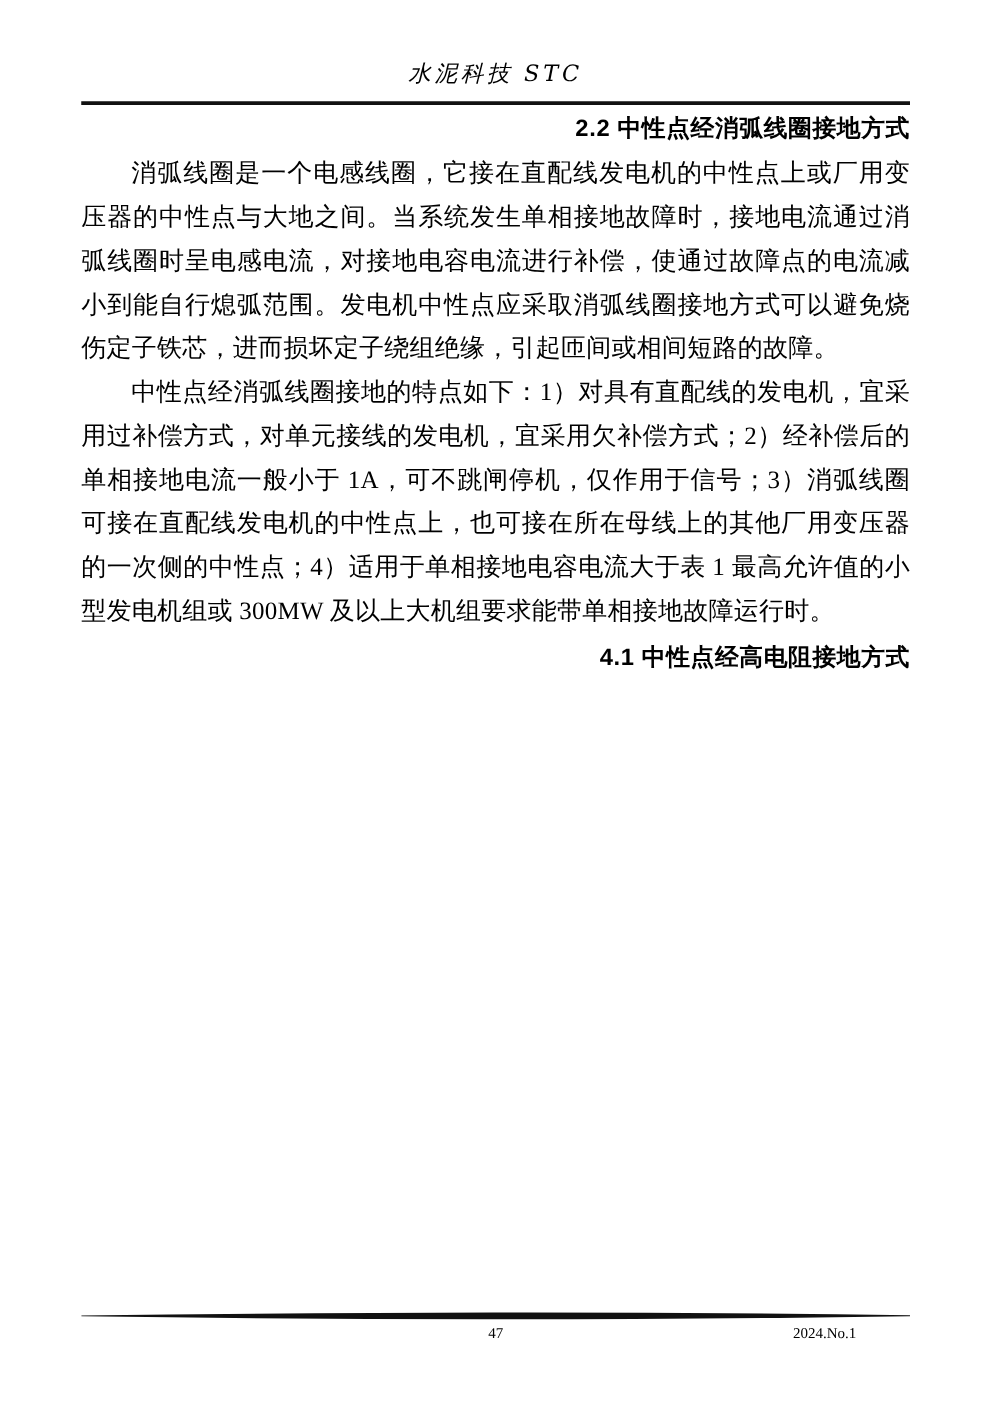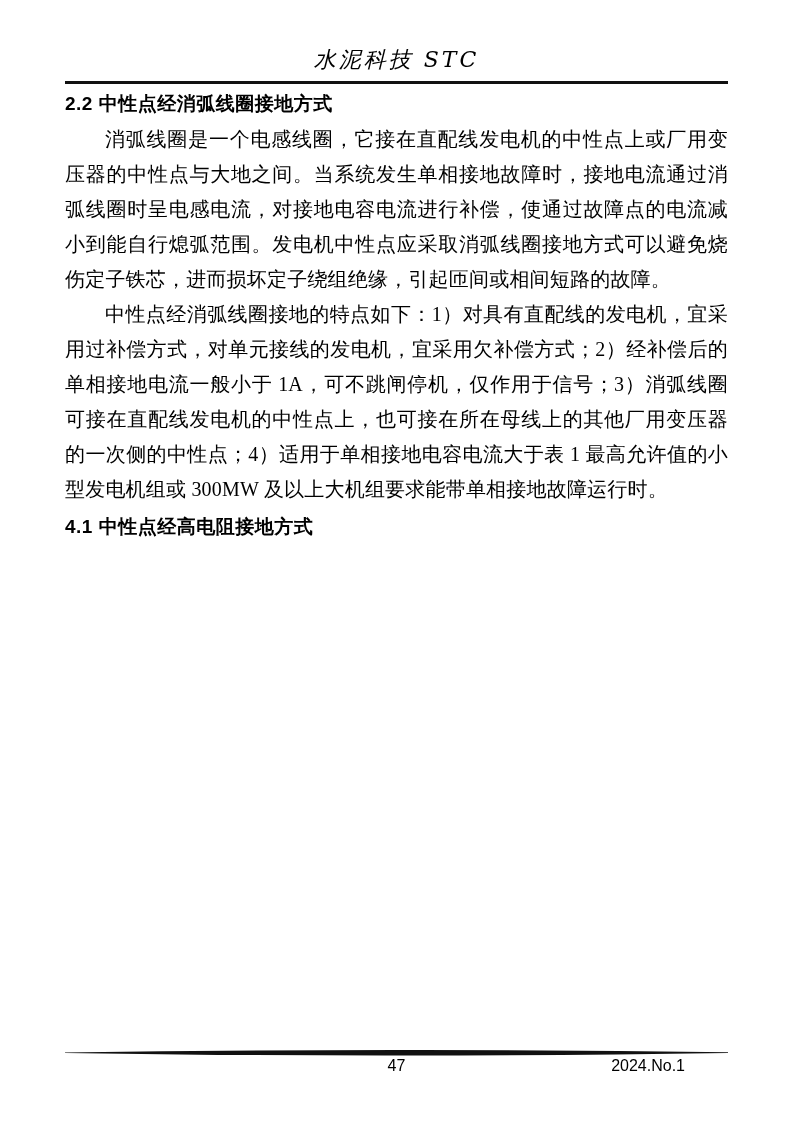--- a/index.html
+++ b/index.html
@@ -23,38 +23,39 @@
   .content {
     position: absolute;
     left: 65px;
     top: 44px;
     width: 663px;
   }
   .journal-title {
     text-align: center;
     font-family: "DejaVu Serif", "Liberation Serif", serif;
     font-style: italic;
-    font-size: 22px;
+    font-size: 18px;
     letter-spacing: 3px;
     line-height: 32px;
     height: 34px;
     white-space: nowrap;
   }
   .header-rule {
     border: none;
     border-top: 3px solid #111111;
     margin: 3px 0 0 0;
   }
   .section-heading {
     font-family: "Liberation Sans", "DejaVu Sans", sans-serif;
     font-weight: bold;
     font-size: 19px;
     line-height: 26px;
     margin: 7px 0 5px 0;
     letter-spacing: 0.5px;
+    text-align: right;
   }
   .body-paragraph {
     font-family: "Liberation Serif", "DejaVu Serif", serif;
     font-size: 20px;
     line-height: 35px;
     text-align: justify;
     text-indent: 2em;
     margin: 0;
     letter-spacing: 0.2px;
   }
@@ -66,22 +67,22 @@
   }
   .footer-rule-svg {
     display: block;
     width: 663px;
     height: 8px;
   }
   .footer-row {
     position: relative;
     width: 663px;
     height: 18px;
-    font-family: Liberation Sans, sans-serif;
-    font-size: 16px;
+    font-family: Liberation Serif, serif;
+    font-size: 12px;
     line-height: 16px;
   }
   .page-number {
     position: absolute;
     left: 0;
     right: 0;
     text-align: center;
     top: 1px;
   }
   .issue-label {

